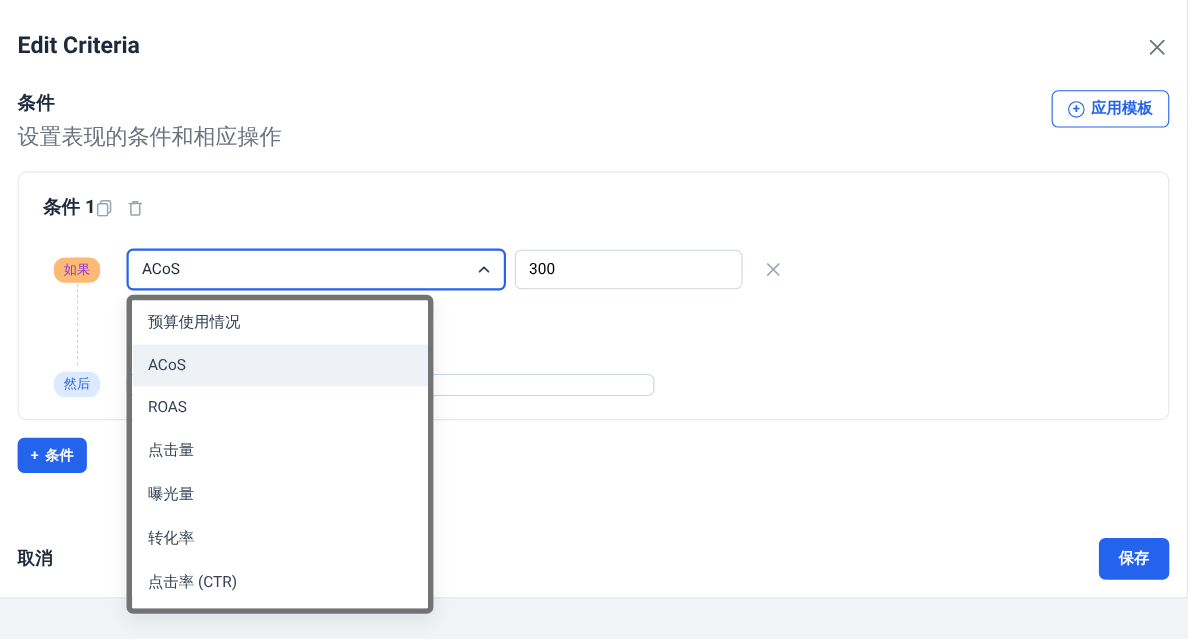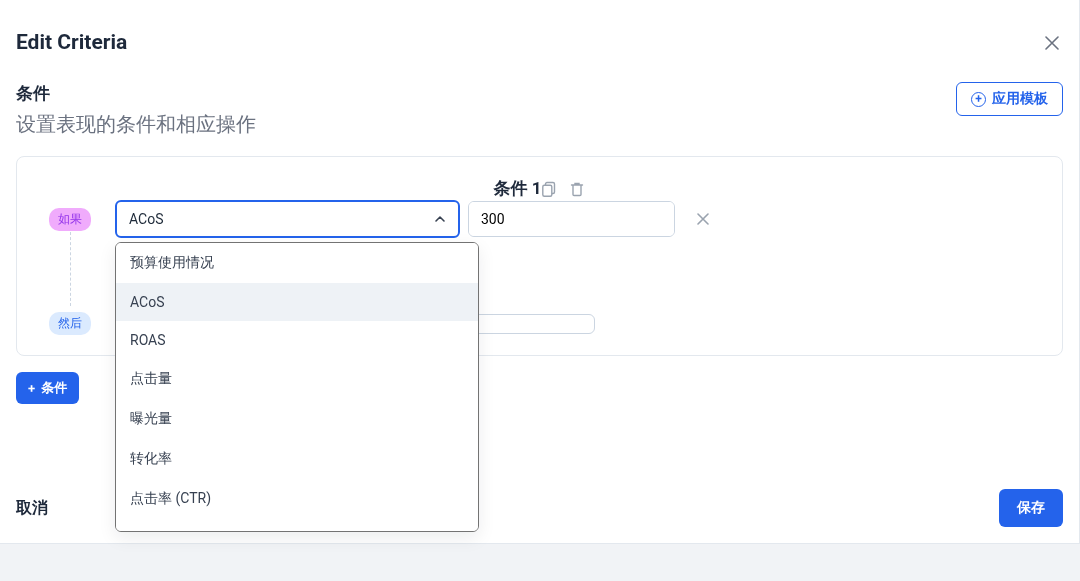--- a/index.html
+++ b/index.html
@@ -7,41 +7,41 @@
   .modal { background: #ffffff; position: absolute; left: 0; right: 0; top: 0; bottom: 0; padding: 30px 16px 16px 16px; border-right: 1px solid #e3e8ee; }
   .header-row { display: flex; justify-content: space-between; align-items: flex-end; margin-bottom: 28px; }
   .page-title { font-size: 21px; font-weight: 700; color: #1e293b; }
   .close-x { font-size: 18px; color: #6b7280; cursor: pointer; padding: 4px; }
   .subhead-row { display: flex; justify-content: space-between; align-items: flex-start; margin-bottom: 18px; }
   .subhead-title { font-size: 17px; font-weight: 700; color: #1e293b; margin-bottom: 6px; }
   .subhead-desc { font-size: 20px; color: #6b7280; }
   .apply-template-btn { display: flex; align-items: center; gap: 6px; border: 1.5px solid #2463eb; color: #2463eb; background: #fff; border-radius: 6px; padding: 7px 14px; font-size: 14px; font-weight: 600; cursor: pointer; }
   .apply-template-btn .plus-circle { width: 15px; height: 15px; border: 1.5px solid #2463eb; border-radius: 50%; display: flex; align-items: center; justify-content: center; font-size: 12px; line-height: 1; }
   .card { border: 1px solid #e3e8ee; border-radius: 8px; background: #fff; padding: 20px 22px; position: relative; }
-  .card-head { display: flex; justify-content: center; align-items: center; }
+  .card-head { display: flex; justify-content: flex-start; align-items: center; margin-bottom: 26px; }
   .card-title { font-size: 17px; font-weight: 700; color: #1e293b; }
   .card-actions { display: flex; gap: 12px; color: #9aa3af; }
   .card-actions .ico { cursor: pointer; width: 16px; height: 16px; }
   .cond-row { display: flex; align-items: center; gap: 14px; }
   .badge-col { width: 62px; display: flex; flex-direction: column; align-items: center; position: relative; }
   .badge { font-size: 12px; padding: 3px 9px; border-radius: 10px; font-weight: 500; }
-  .badge-if { background: #f0abfc; color: #9333ea; text-align: center; }
+  .badge-if { background: #fdba74; color: #9333ea; text-align: center; }
   .badge-then { background: #dbeafe; color: #2463eb; }
   .vline { width: 0; border-left: 1.5px dashed #cbd5e1; height: 74px; position: absolute; top: 24px; }
   .fields-row { display: flex; align-items: center; gap: 8px; flex: 1; position: relative; }
   .sel { display: flex; align-items: center; justify-content: space-between; border: 1px solid #cbd5e1; border-radius: 6px; padding: 9px 12px; font-size: 14px; color: #1f2b3a; background: #fff; cursor: pointer; }
   .sel-metric { width: 345px; border: 2px solid #2463eb; }
   .sel-op { width: 218px; }
   .sel-val { width: 207px; display: flex; align-items: stretch; padding: 0; border: 1px solid #cbd5e1; border-radius: 6px; overflow: hidden; }
   .val-input { border: none; padding: 9px 12px; font-size: 14px; flex: 1; outline: none; }
   .chev { color: #6b7280; }
   .remove-x { color: #9aa3af; font-size: 14px; cursor: pointer; padding: 4px; margin-left: 10px; }
   .then-row { display: flex; align-items: center; gap: 14px; margin-top: 74px; }
   .action-select { width: 480px; }
-  .dropdown { position: absolute; top: 42px; left: 0; width: 364px; background: #fff; border: 1px solid #737373; border-radius: 6px; box-shadow: 0 6px 18px rgba(16,24,40,.08); z-index: 20; max-height: 290px; overflow-y: auto; }
+  .dropdown { position: absolute; top: 42px; left: 0; width: 279px; background: #fff; border: 5px solid #737373; border-radius: 6px; box-shadow: 0 6px 18px rgba(16,24,40,.08); z-index: 20; max-height: 290px; overflow-y: auto; }
   .dropdown::-webkit-scrollbar { width: 8px; }
   .dropdown::-webkit-scrollbar-thumb { background: #cbd5e1; border-radius: 4px; }
   .opt { padding: 11px 14px; font-size: 14px; color: #374151; cursor: pointer; }
   .opt.selected { background: #eef2f6; }
   .add-cond-btn { margin-top: 16px; display: inline-flex; align-items: center; gap: 6px; background: #2463eb; color: #fff; border: none; border-radius: 6px; padding: 7px 12px; font-size: 13px; font-weight: 600; cursor: pointer; }
   .footer { position: absolute; left: 16px; right: 16px; bottom: 54px; display: flex; justify-content: space-between; align-items: center; }
   .cancel-btn { background: transparent; border: none; font-size: 16px; font-weight: 700; color: #1e293b; cursor: pointer; }
   .save-btn { background: #2463eb; color: #fff; border: none; border-radius: 6px; padding: 10px 18px; font-size: 14px; font-weight: 600; cursor: pointer; }
   .bottom-strip { position: absolute; left: 0; right: 0; bottom: 0; height: 38px; background: #f1f3f6; border-top: 1px solid #e3e8ee; }
   svg { display: block; }

